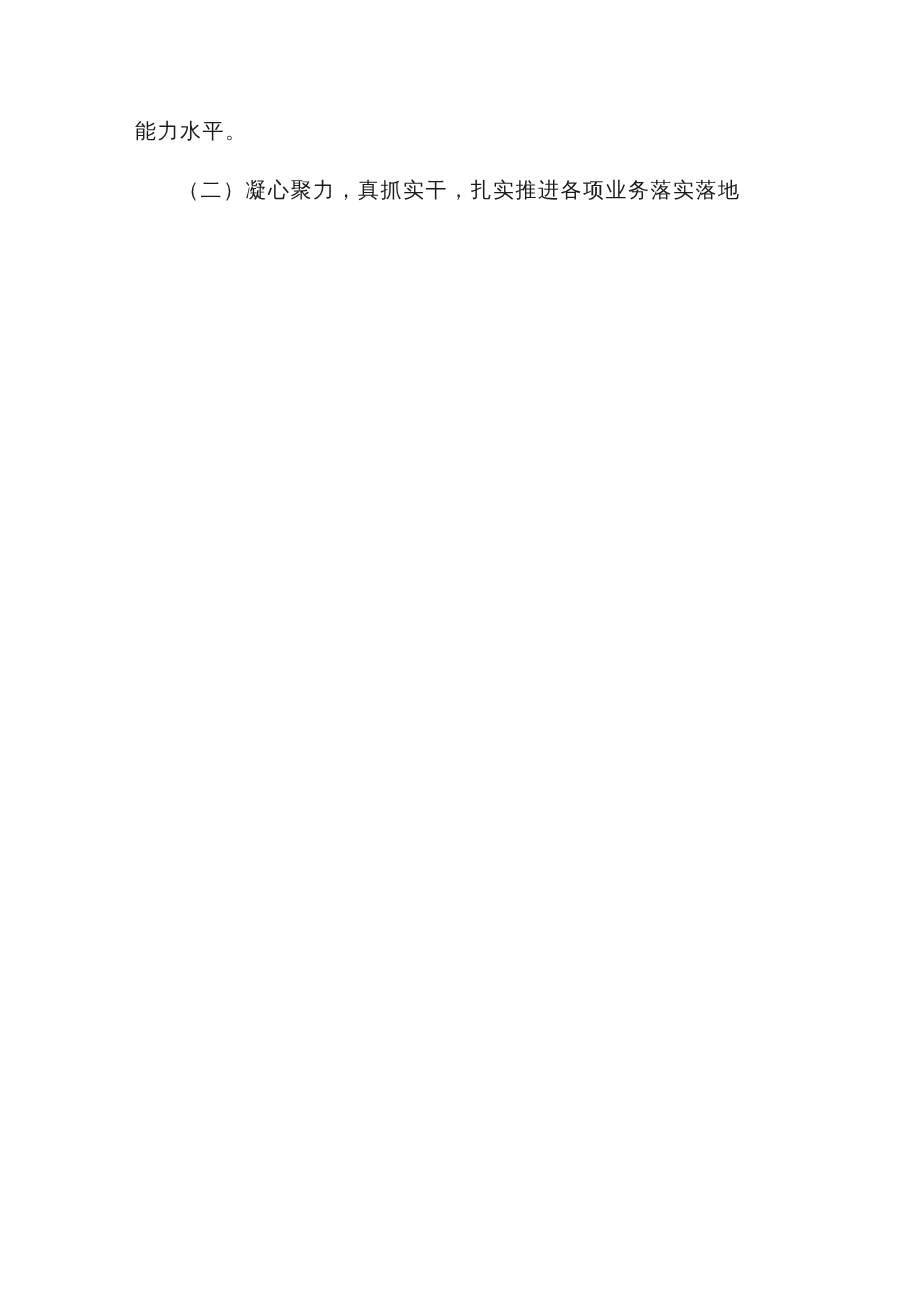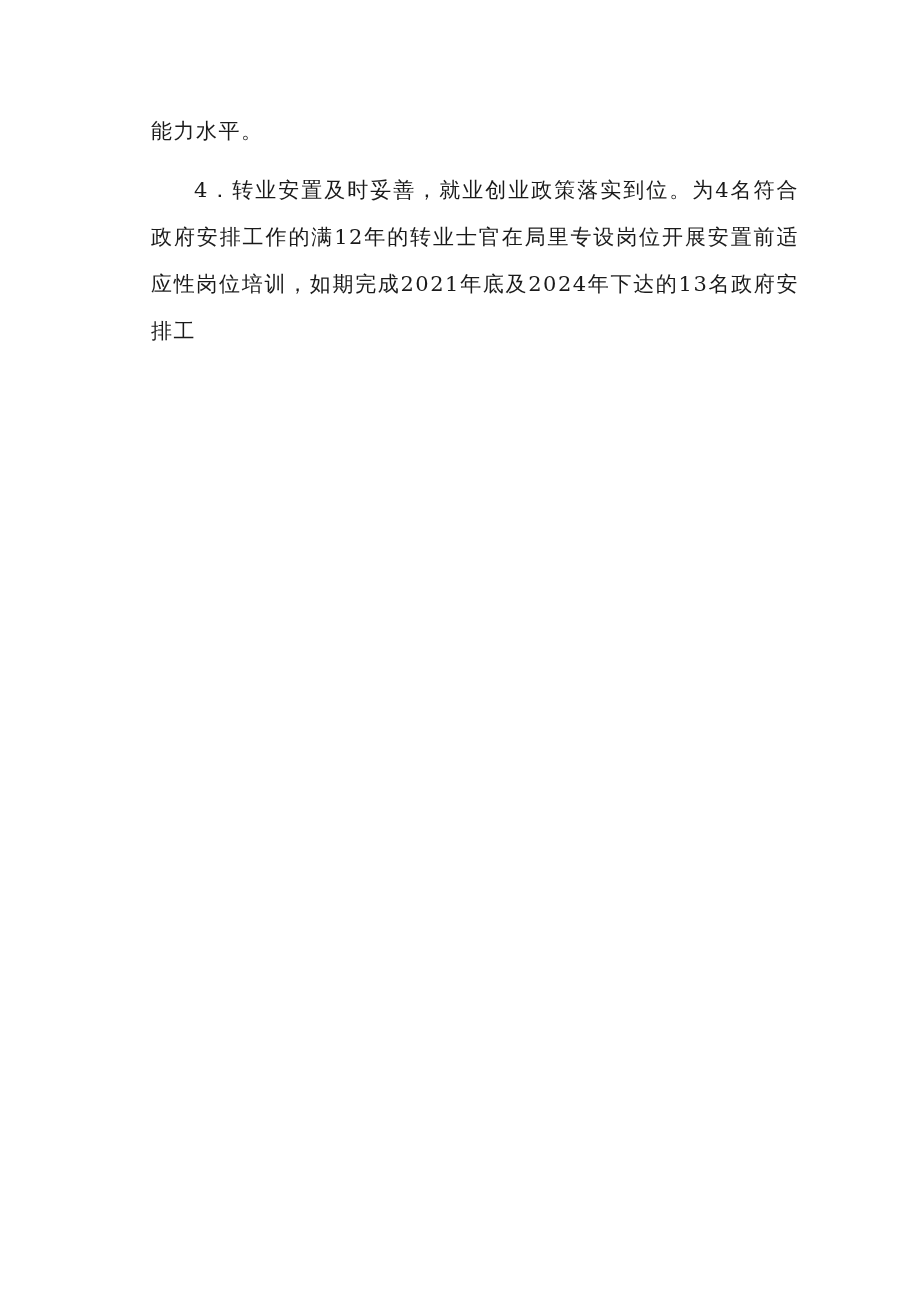--- a/index.html
+++ b/index.html
@@ -8,24 +8,23 @@
     position: absolute;
     left: 135px;
     top: 108px;
     width: 648px;
     font-family: "DejaVu Serif", "Liberation Serif", serif;
     font-size: 21px;
     color: #1a1a1a;
     line-height: 47px;
     text-align: justify;
     letter-spacing: 1.5px;
-    margin-left: 16px;
   }
   .para { margin: 0 0 12px 0; }
   .indent { text-indent: 43px; }
 </style>
 </head>
 <body>
 
 <div class="page">
   <p class="para">能力水平。</p>
-  <p class="para indent">4．转业安置及时妥善，就业创业政策落实到位。为4名符合政府安排工作的满12年的转业士官在局里专设岗位开展安置前适应性岗位培训，如期完成2021年底及2024年下达的13名政府安排工</p>
+  <p class="para indent">（二）凝心聚力，真抓实干，扎实推进各项业务落实落地</p>
 </div>
 
 </body></html>

